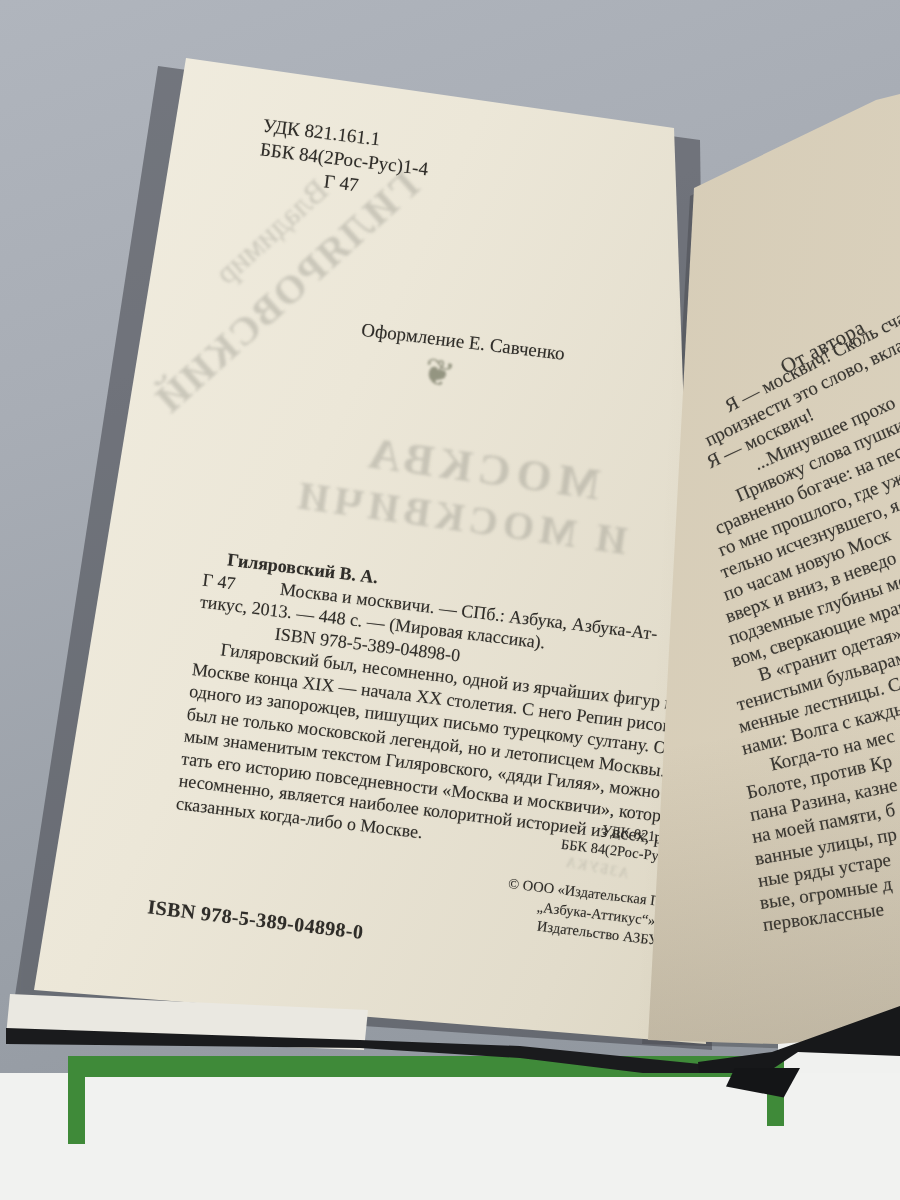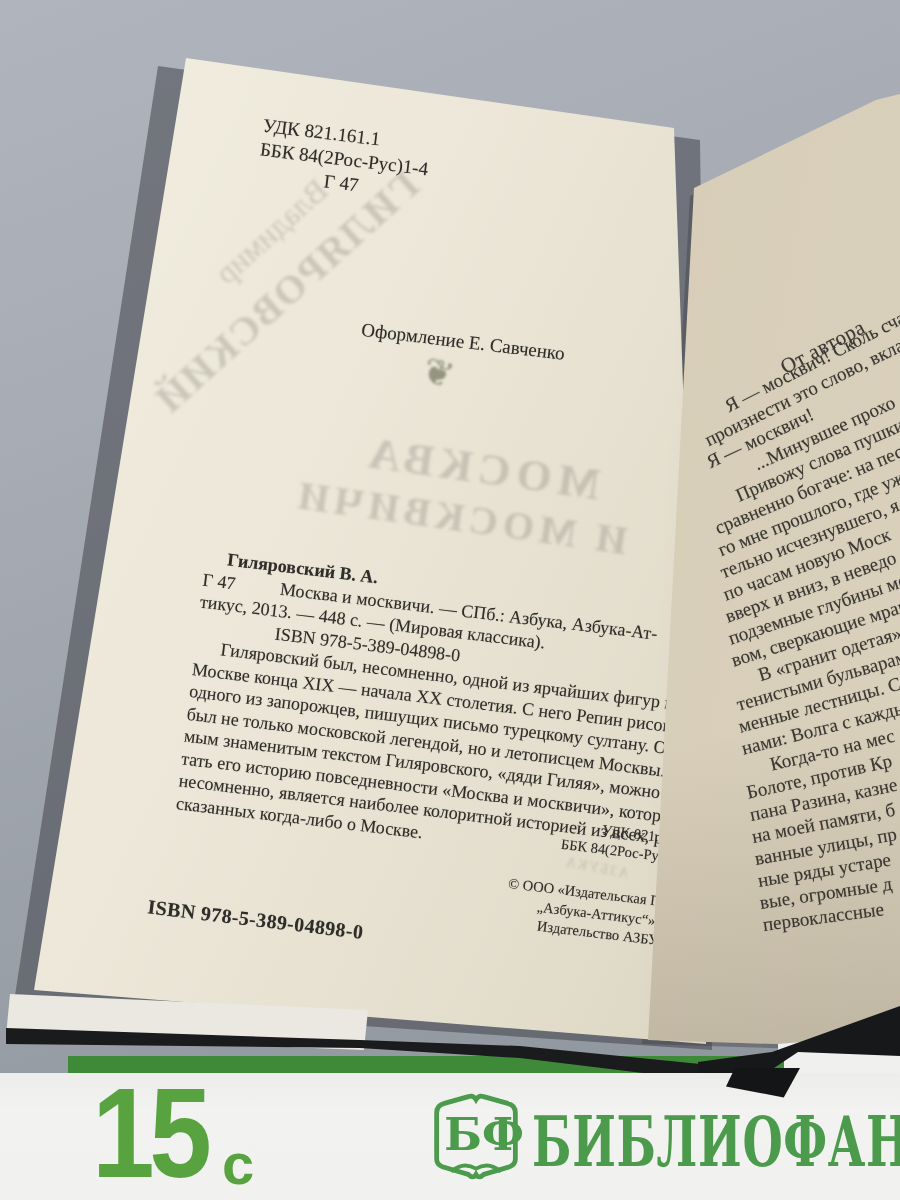--- a/index.html
+++ b/index.html
@@ -183,27 +183,15 @@
     <div class="layer white-wedge"></div>
 
     <div class="green-bar"></div>
     <div class="green-hook-l"></div>
     <div class="green-hook-r"></div>
 
     <div class="layer cover-left"></div>
     <div class="layer cover-right"></div>
   </div>
 
-  <div class="band">
-    <div class="price">15</div>
-    <div class="price-unit">с</div>
-
-    <svg class="logo" viewBox="0 0 100 104">
-      <path d="M9 27 Q9 19 17 17 L42 10 Q47 8 50 13 Q53 8 58 10 L83 17 Q91 19 91 27 L91 75 Q91 81 85 83 L58 91 Q53 96 50 91 Q47 96 42 91 L15 83 Q9 81 9 75 Z" fill="none" stroke="#4c9a4b" stroke-width="5"></path>
-      <path d="M24 88 Q37 77 50 85 Q63 77 76 88" fill="none" stroke="#4c9a4b" stroke-width="4"></path>
-      <text x="17" y="66" font-size="46" font-weight="bold" fill="#4c9a4b" font-family="DejaVu Serif, serif">БФ</text>
-    </svg>
-
-    <div class="logo-name">БИБЛИОФАН</div>
-  </div>
 
   <div class="cover-corner"></div>
 </div>
 
 </body></html>

